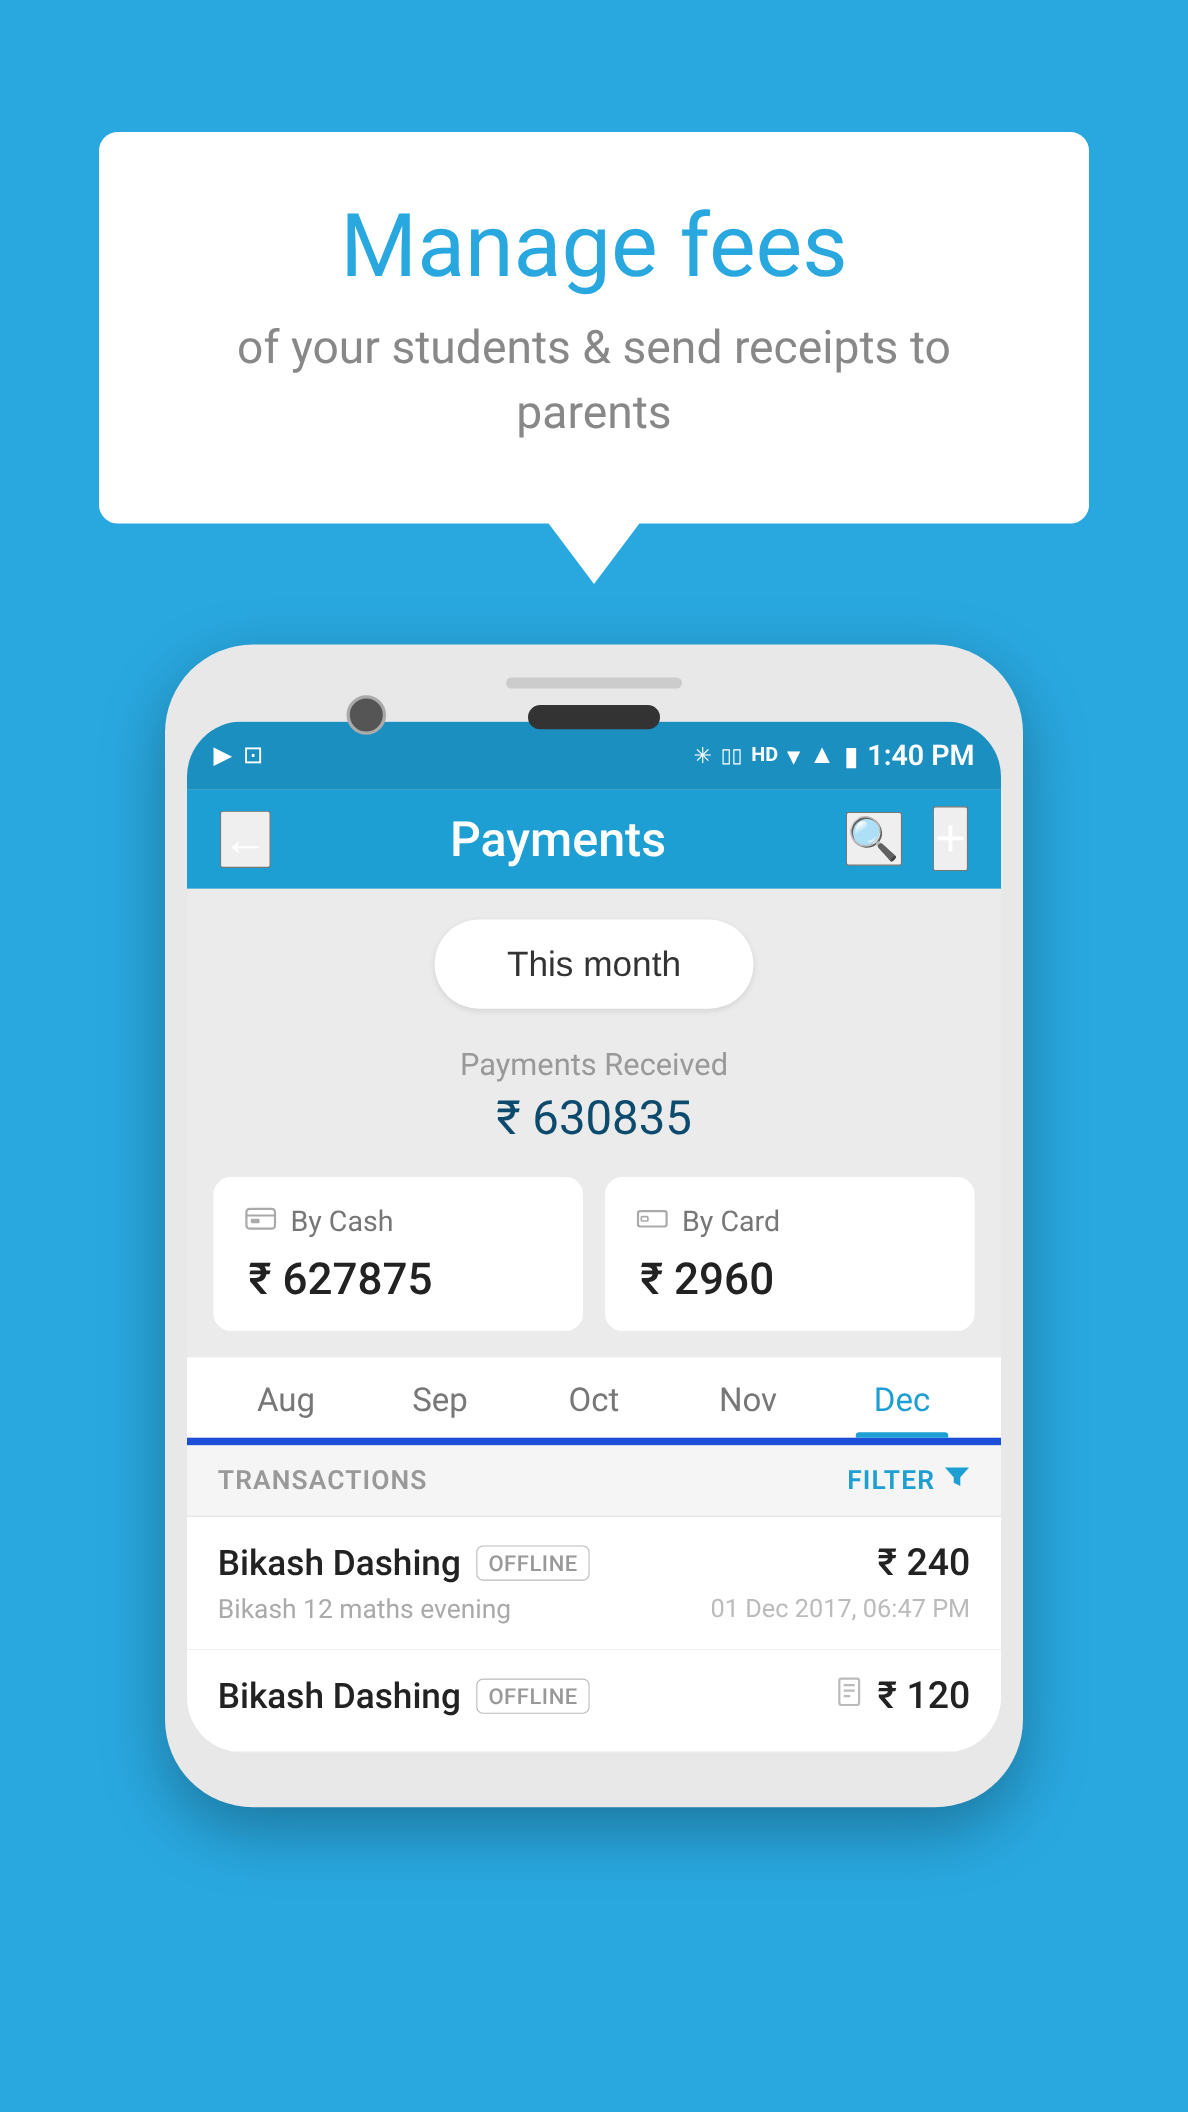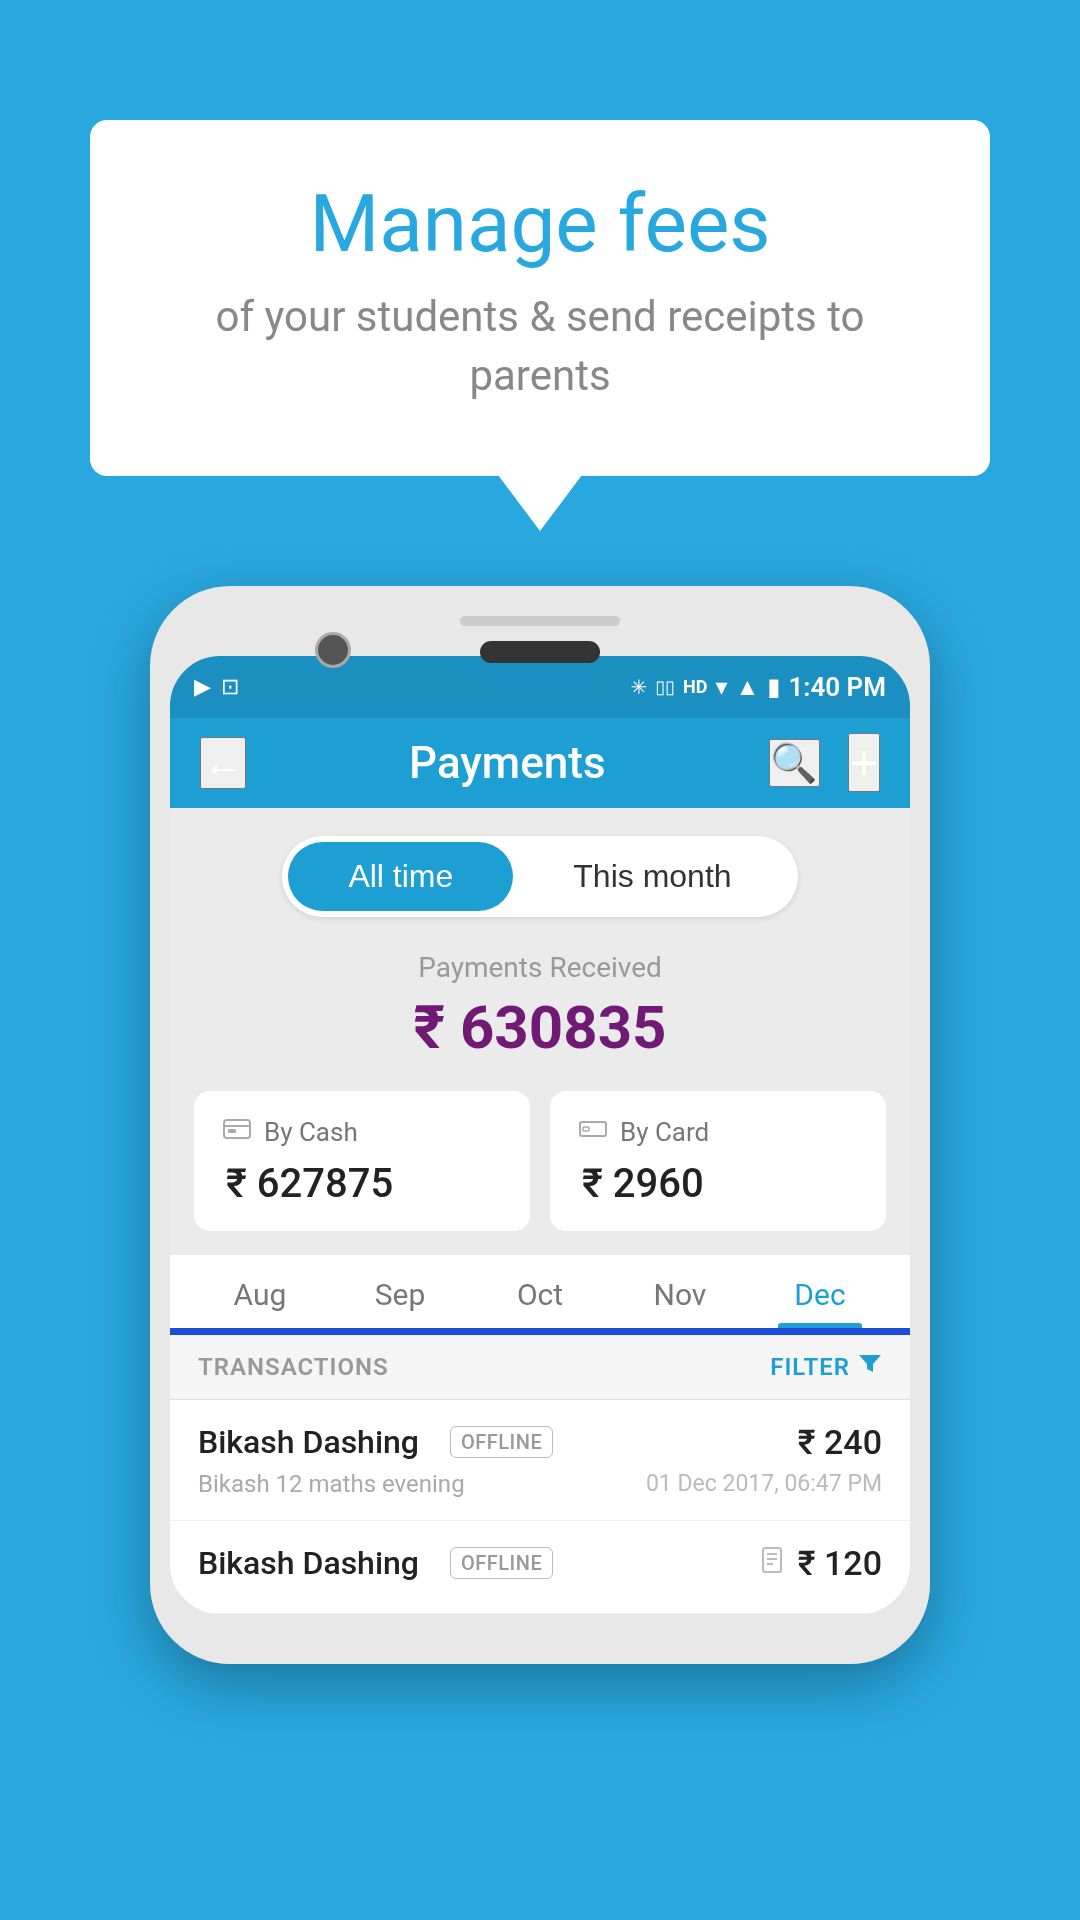--- a/index.html
+++ b/index.html
@@ -217,23 +217,23 @@
     .payments-received {
       text-align: center;
       padding: 10px 0 28px 0;
     }
     .payments-label {
       font-size: 28px;
       color: #999;
       margin-bottom: 8px;
     }
     .payments-amount {
-      font-size: 60px;
-      font-weight: 700;
-      color: #701a75;
+      font-size: 43px;
+      font-weight: 400;
+      color: #0c4a6e;
     }
 
     
     .payment-cards {
       display: flex;
       gap: 20px;
       padding: 0 24px 24px 24px;
     }
     .payment-card {
       flex: 1;
@@ -332,21 +332,21 @@
       align-items: center;
       justify-content: space-between;
       margin-bottom: 8px;
     }
     .transaction-name {
       font-size: 32px;
       font-weight: 500;
       color: #222;
       display: flex;
       align-items: center;
-      gap: 31px;
+      gap: 14px;
     }
     .offline-badge {
       background: transparent;
       border: 1.5px solid #bbb;
       border-radius: 6px;
       font-size: 20px;
       color: #999;
       padding: 3px 10px;
       font-weight: 500;
       letter-spacing: 0.5px;
@@ -410,21 +410,20 @@
         <div class="app-bar-icons">
           <button class="icon-btn">🔍</button>
           <button class="icon-btn" style="font-size:48px;font-weight:300;">+</button>
         </div>
       </div>
 
       <div class="content">
 
         <div class="toggle-container">
           <div class="toggle-wrapper">
-            <button class="toggle-btn active">All time</button>
             <button class="toggle-btn inactive">This month</button>
           </div>
         </div>
 
         <div class="payments-received">
           <div class="payments-label">Payments Received</div>
           <div class="payments-amount">₹ 630835</div>
         </div>
 
         <div class="payment-cards">

